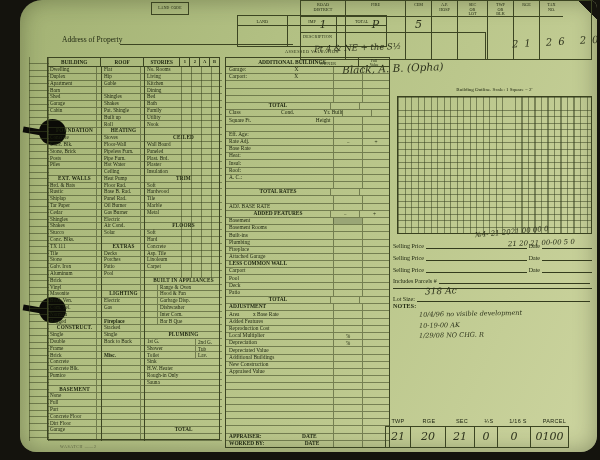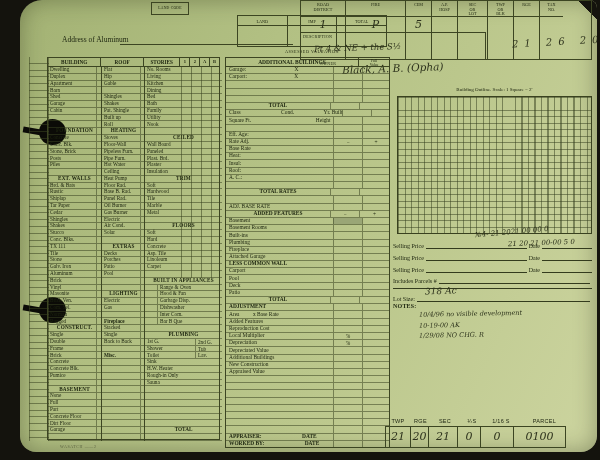--- a/index.html
+++ b/index.html
@@ -119,25 +119,25 @@
   .noteslbl{left:373px;top:303px;font-size:6px;font-weight:bold;letter-spacing:.2px}
   .notes{left:399px;top:309px;width:195px}
   .note{height:10.5px;font-size:6.5px;font-family:"DejaVu Serif",serif;font-style:italic;color:#2f351d;transform:rotate(-1deg);white-space:nowrap}
   .acct1{left:455px;top:228px;font-size:7px;transform:rotate(-5deg);white-space:nowrap}
   .acct2{left:488px;top:239px;font-size:7px;transform:rotate(-2deg);white-space:nowrap}
   .pheads{left:365px;top:418px;display:flex}
   .ph{font-family:"Liberation Sans",sans-serif;font-size:5.5px;letter-spacing:.3px;text-align:center;color:#1c2310}
   .pvals{left:365px;top:426px;display:flex;height:22px}
   .pv{border:1px solid var(--lc);margin-left:-1px;box-sizing:border-box;text-align:center;font-size:11px;line-height:20px}
   .pheads > div:nth-of-type(1),.pvals > div:nth-of-type(1){width:26px;margin-left:0}
-  .pheads > div:nth-of-type(2),.pvals > div:nth-of-type(2){width:19px}
+  .pheads > div:nth-of-type(2),.pvals > div:nth-of-type(2){width:36px}
   .pheads > div:nth-of-type(3),.pvals > div:nth-of-type(3){width:30px}
   .pheads > div:nth-of-type(4),.pvals > div:nth-of-type(4){width:24px}
   .pheads > div:nth-of-type(5),.pvals > div:nth-of-type(5){width:34px}
-  .pheads > div:nth-of-type(6),.pvals > div:nth-of-type(6){width:53px}
+  .pheads > div:nth-of-type(6),.pvals > div:nth-of-type(6){width:39px}
   .fineprint{left:40px;top:444px;font-size:4px;letter-spacing:.6px;color:rgba(30,35,18,.55)}
 </style>
 </head>
 <body>
 
 <div class="stage">
   <div class="card">
     <div class="corner-tr abs"></div>
     <div class="hole h1"></div>
     <div class="hole h2"></div>
@@ -156,21 +156,21 @@
           <div class="vh">IMP</div>
           <div class="vb"></div>
         </div>
         <div class="vcol">
           <div class="vh">TOTAL</div>
           <div class="vb"></div>
         </div>
       </div>
     <div class="abs assessed">ASSESSED VALUATION</div>
 
-    <div class="abs addresslbl">Address of Aluminum</div>
+    <div class="abs addresslbl">Address of Property</div>
     <div class="abs addrline"></div>
 
     <div class="abs dist">
 
     <div class="dcol short">
           <div class="dh">ROAD
 DISTRICT</div>
           <div class="dv hand">1</div>
         </div>
         <div class="dcol short">

